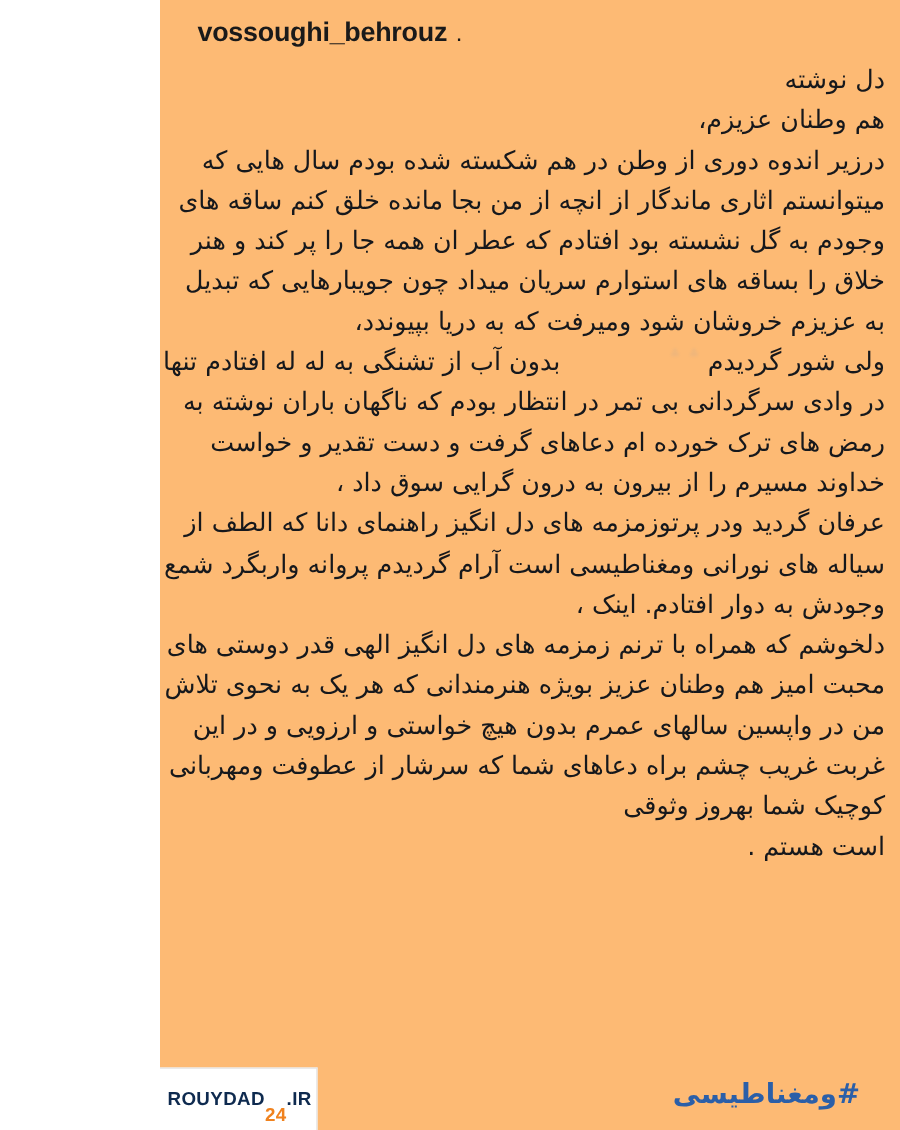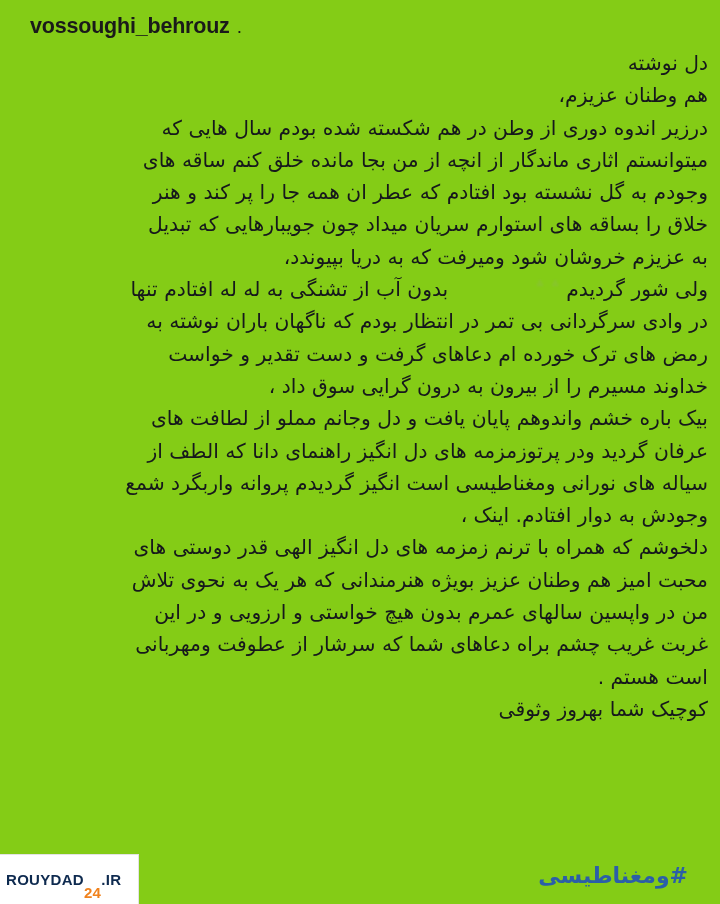--- a/index.html
+++ b/index.html
@@ -10,23 +10,23 @@
   body {
     width: 720px;
     height: 904px;
     background: #ffffff;
     font-family: "DejaVu Sans", "Liberation Sans", sans-serif;
     overflow: hidden;
     position: relative;
   }
 
   .post {
-    width: 720px;
+    width: 592px;
     height: 904px;
-    background: #84cc16;
+    background: #fdba74;
     position: relative;
     box-sizing: border-box;
   }
 
   
   .post-header {
     direction: ltr;
     text-align: left;
     padding: 14px 0 6px 30px;
     display: flex;
@@ -109,21 +109,21 @@
     white-space: nowrap;
   }
 
   
   .watermark {
     position: absolute;
     left: 0;
     bottom: 0;
     direction: ltr;
     background: #ffffff;
-    padding: 3px 17px 3px 6px;
+    padding: 3px 4px 3px 6px;
     font-family: "Liberation Sans", "DejaVu Sans", sans-serif;
     font-size: 15px;
     font-weight: 700;
     letter-spacing: 0.3px;
     line-height: 17px;
     display: inline-flex;
     align-items: center;
     border: 1px solid #e3e3e3;
     border-left: none;
     border-bottom: none;
@@ -154,30 +154,29 @@
 
     <div class="letter-line line-with-gap">
       <span>ولی شور گردیدم</span>
       <span class="gap-blur"></span>
       <span>بدون آب از تشنگی به له له افتادم تنها</span>
     </div>
 
     <div class="letter-line">در وادی سرگردانی بی تمر در انتظار بودم که ناگهان باران نوشته به</div>
     <div class="letter-line">رمض های ترک خورده ام دعاهای گرفت و دست تقدیر و خواست</div>
     <div class="letter-line">خداوند مسیرم را از بیرون به درون گرایی سوق داد ،</div>
-    <div class="letter-line">بیک باره خشم واندوهم پایان یافت و دل وجانم مملو از لطافت های</div>
     <div class="letter-line">عرفان گردید ودر پرتوزمزمه های دل انگیز راهنمای دانا که الطف از</div>
-    <div class="letter-line">سیاله های نورانی ومغناطیسی است انگیز گردیدم پروانه واربگرد شمع</div>
+    <div class="letter-line">سیاله های نورانی ومغناطیسی است آرام گردیدم پروانه واربگرد شمع</div>
     <div class="letter-line">وجودش به دوار افتادم. اینک ،</div>
     <div class="letter-line">دلخوشم که همراه با ترنم زمزمه های دل انگیز الهی قدر دوستی های</div>
     <div class="letter-line">محبت امیز هم وطنان عزیز بویژه هنرمندانی که هر یک به نحوی تلاش</div>
     <div class="letter-line">من در واپسین سالهای عمرم بدون هیچ خواستی و ارزویی و در این</div>
     <div class="letter-line">غربت غریب چشم براه دعاهای شما که سرشار از عطوفت ومهربانی</div>
+    <div class="letter-line">کوچیک شما بهروز وثوقی</div>
     <div class="letter-line">است هستم .</div>
-    <div class="letter-line">کوچیک شما بهروز وثوقی</div>
 
   </div>
 
   <div class="hashtag-row">
     <span class="hashtag">#ومغناطیسی</span>
   </div>
 
   <div class="watermark">
     <span class="wm-a">ROUYDAD</span>
       <span class="wm-num">24</span>

